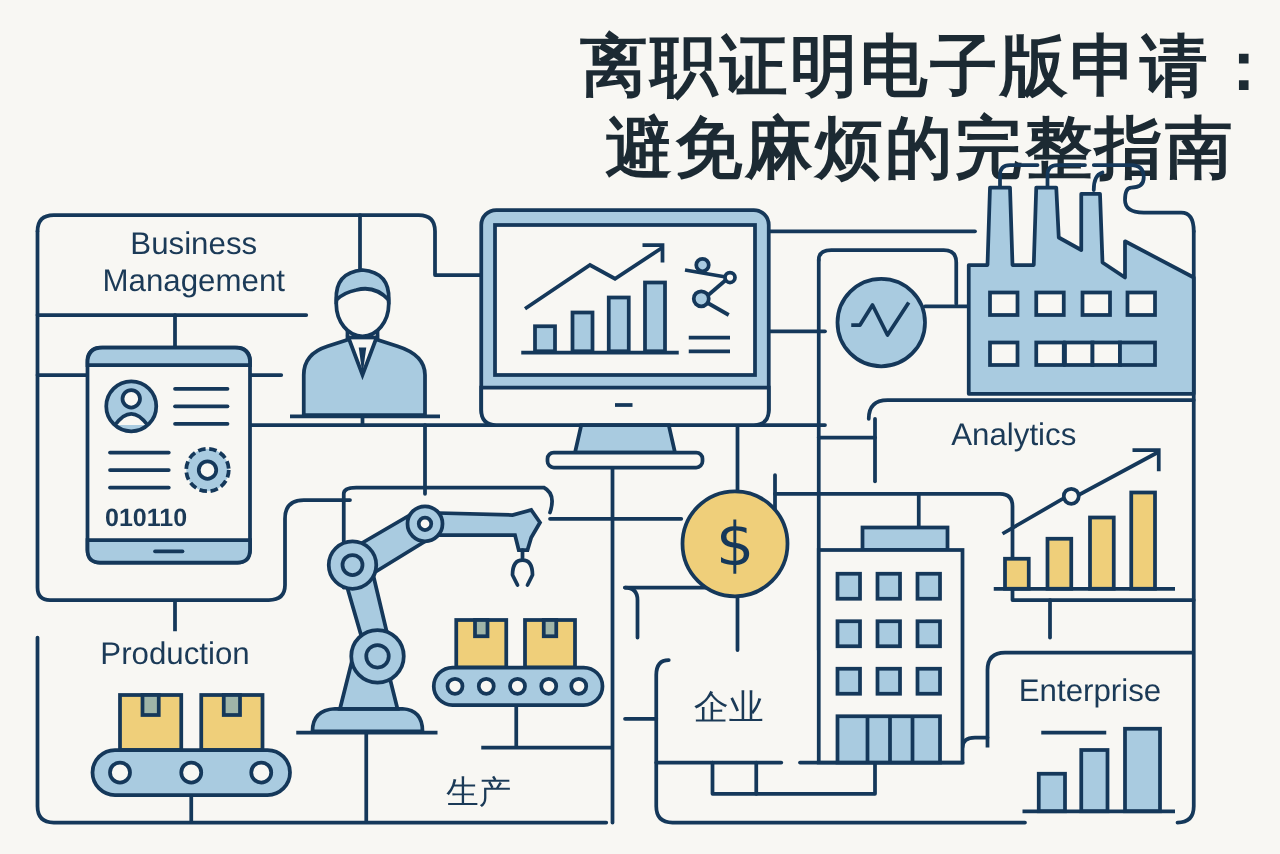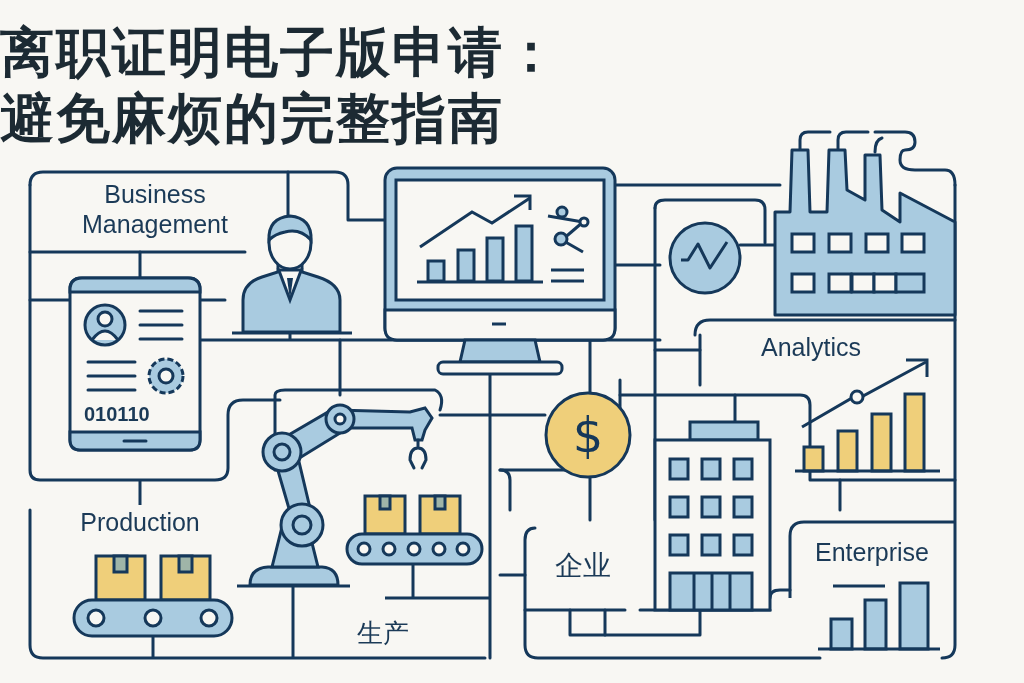--- a/index.html
+++ b/index.html
@@ -1,19 +1,19 @@
 <!DOCTYPE html>
 <html><head>
 <meta charset="utf-8">
 <style>
   html,body{margin:0;padding:0;background:#f8f7f3;}
   body{width:1024px;height:683px;overflow:hidden;position:relative;font-family:"DejaVu Sans","Liberation Sans",sans-serif;}
-  .title{position:absolute;left:0;width:1024px;text-align:left;color:#1c2a33;font-weight:bold;font-family:"DejaVu Sans",sans-serif;letter-spacing:2px;}
+  .title{position:absolute;left:0;width:1024px;text-align:right;color:#1c2a33;font-weight:bold;font-family:"DejaVu Sans",sans-serif;letter-spacing:2px;}
   .t1{top:22px;font-size:54px;line-height:62px;}
-  .t2{top:88px;font-size:54px;line-height:62px;padding-right:20px;box-sizing:border-box;}
+  .t2{top:88px;font-size:54px;line-height:62px;padding-right:36px;box-sizing:border-box;}
   svg{position:absolute;left:0;top:0;}
   .lbl{font-family:"Liberation Sans","DejaVu Sans",sans-serif;fill:#1b3a57;}
   .cjk{font-family:"DejaVu Sans",sans-serif;fill:#1b3a57;}
 </style>
 </head>
 <body>
 
 <div class="title t1">离职证明电子版申请：</div>
 <div class="title t2">避免麻烦的完整指南</div>
 

